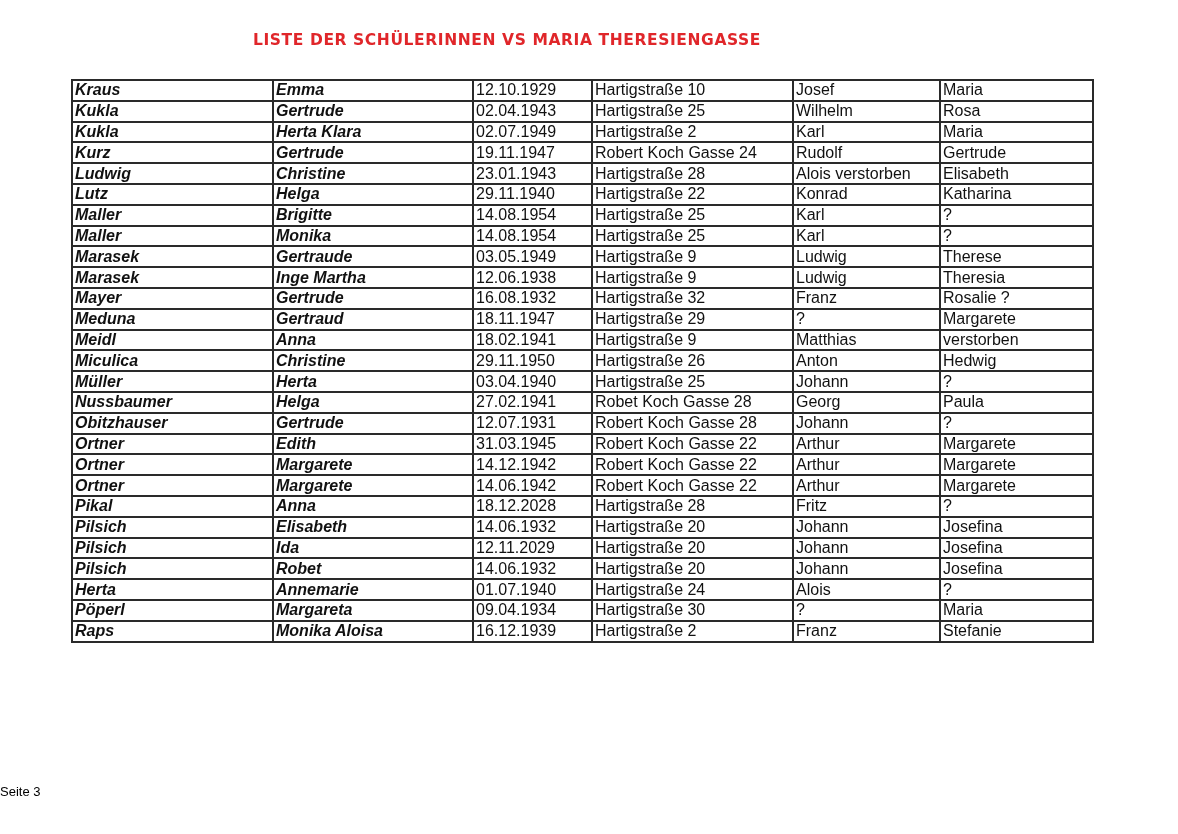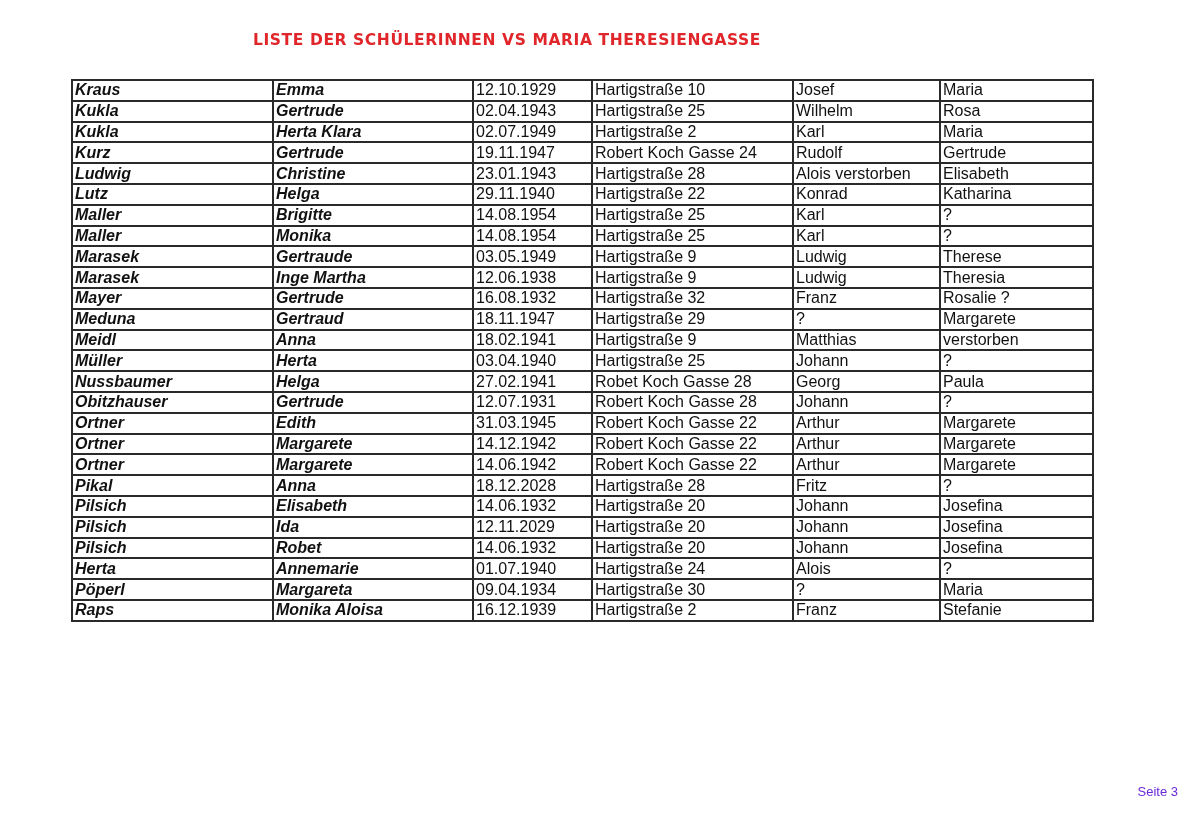--- a/index.html
+++ b/index.html
@@ -14,22 +14,22 @@
     border-collapse: collapse; table-layout: fixed;
     border: 2px solid #1a1a1a;
   }
   table.roster td {
     border: 2px solid #2a2a2a; height: 18.8px; padding: 0 0 0 2px;
     font-size: 16px; line-height: 18px; color: #111; white-space: nowrap; overflow: hidden;
     vertical-align: middle;
   }
   td.c0, td.c1 { font-weight: bold; font-style: italic; }
   .footer {
-    position: absolute; left: 0; top: 784px; width: 1178px; text-align: right;
-    font-size: 13px; color: #6d28d9;
+    position: absolute; left: 0; top: 784px; width: 1178px; text-align: left;
+    font-size: 13px; color: #000000;
   }
 </style>
 </head>
 <body>
 
 <div class="title">
   <div>Liste der Schülerinnen VS Maria Theresiengasse</div>
 </div>
 
 <table class="roster">
@@ -140,20 +140,28 @@
       </tr>
       <tr>
         <td class="c0">Meidl</td>
         <td class="c1">Anna</td>
         <td class="c2">18.02.1941</td>
         <td class="c3">Hartigstraße 9</td>
         <td class="c4">Matthias</td>
         <td class="c5">verstorben</td>
       </tr>
       <tr>
+        <td class="c0">Miculica</td>
+        <td class="c1">Christine</td>
+        <td class="c2">29.11.1950</td>
+        <td class="c3">Hartigstraße 26</td>
+        <td class="c4">Anton</td>
+        <td class="c5">Hedwig</td>
+      </tr>
+      <tr>
         <td class="c0">Müller</td>
         <td class="c1">Herta</td>
         <td class="c2">03.04.1940</td>
         <td class="c3">Hartigstraße 25</td>
         <td class="c4">Johann</td>
         <td class="c5">?</td>
       </tr>
       <tr>
         <td class="c0">Nussbaumer</td>
         <td class="c1">Helga</td>

